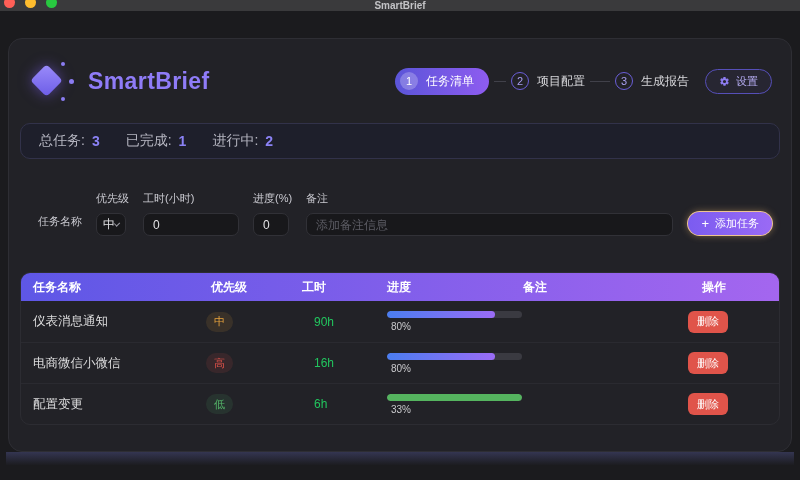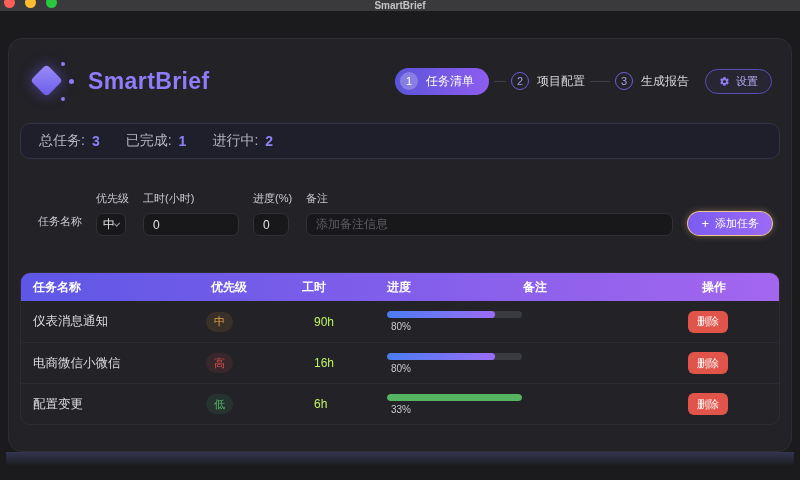--- a/index.html
+++ b/index.html
@@ -61,42 +61,42 @@
   .stat-value { color:#8b82f5; font-weight:700; }
 
   
   .form-row { display:flex; align-items:flex-end; margin:32px 7px 0 18px; gap:14px; }
   .field { display:flex; flex-direction:column; }
   .field label { font-size:11px; color:#c9c9d0; margin-bottom:7px; }
   .field input, .select { height:23px; background:#18181b; border:1px solid #313137; border-radius:7px;
     color:#e3e3e6; font-size:12px; padding:0 9px; outline:none; font-family:inherit; }
   .field input::placeholder { color:#5c5c64; }
   .f-name input { width:137px; } .f-hours input { width:96px; } .f-progress input { width:36px; }
-  .f-note { flex:1; } .f-note input { width:100%;font-family:Liberation Mono, monospace; }
+  .f-note { flex:1; } .f-note input { width:100%; }
   .select { width:30px; display:flex; align-items:center; justify-content:space-between; padding:0 6px; cursor:pointer; }
   .chev { width:5px; height:5px; border-right:1.5px solid #9a9aa2; border-bottom:1.5px solid #9a9aa2;
     transform:rotate(45deg); margin-top:-3px; }
   .add-btn { height:25px; padding:0 13px; border-radius:13px; display:flex; align-items:center; gap:6px;
     background:linear-gradient(90deg,#7b5cf0,#9a6af5); color:#fff; font-size:11px;
     border:1.5px solid rgba(243,201,138,0.95); box-shadow:0 0 7px rgba(243,190,120,0.4); cursor:pointer;
     white-space:nowrap; margin-bottom:0; }
   .plus { font-size:13px; line-height:1; }
 
   
   .table { margin-top:36px; border-radius:10px; overflow:hidden; border:1px solid #2c2c32; }
   .thead, .trow { display:grid; grid-template-columns:178px 87px 85px 152px 165px 1fr; align-items:center; }
   .thead { height:28px; background:linear-gradient(90deg,#5e57e6,#a466ef); color:#fff; font-size:12px; font-weight:600; }
   .thead .c1{ padding-left:12px; } .thead .c2{ padding-left:12px; } .thead .c3{ padding-left:16px; }
   .thead .c4{ padding-left:16px; } .thead .c5{ padding-left:0; } .thead .c6{ padding-left:14px; }
   .trow { height:41px; font-size:12.5px; color:#dededf; }
   .trow + .trow { border-top:1px solid #2a2a30; }
   .cell-name { padding-left:12px; }
   .badge { display:inline-flex; align-items:center; justify-content:center; min-width:27px; height:20px;
     padding:0 6px; border-radius:10px; font-size:11px; margin-left:7px; justify-self:start; }
-  .cell-hours { padding-left:28px; font-size:12px; color:#bef264; }
+  .cell-hours { padding-left:28px; font-size:12px; color:#22c55e; }
   .cell-progress { padding-left:16px; display:flex; flex-direction:column; }
   .bar { width:135px; height:7px; border-radius:4px; background:#3a3a41; overflow:hidden; }
   .bar-fill { height:100%; border-radius:4px; }
   .pct { font-size:10px; color:#c9c9cc; margin:3px 0 0 4px; }
   .cell-note { font-size:12px; color:#b8b8bc; }
   .del-btn { width:40px; height:22px; border:none; border-radius:6px; background:#e0544a; color:#fff;
     font-size:11px; cursor:pointer; justify-self:start; font-family:inherit; }
 </style>
 </head>
 <body>

